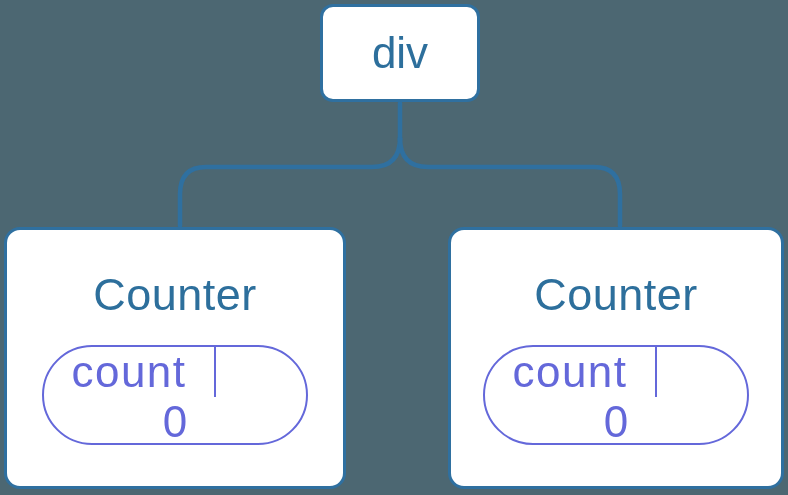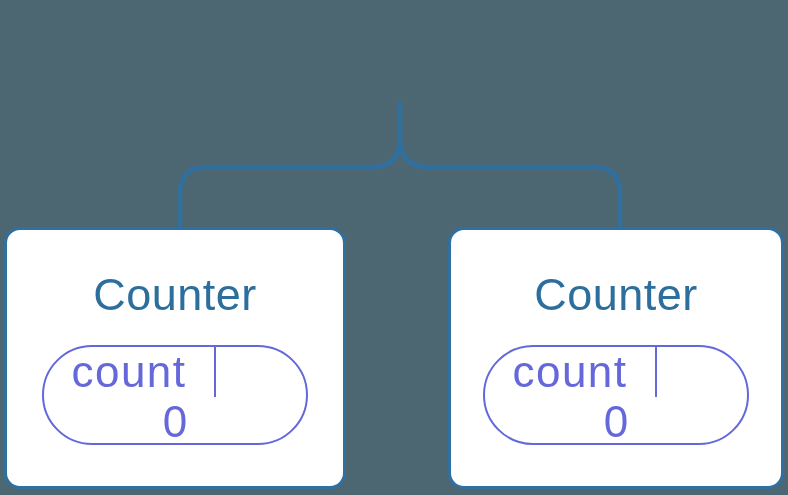--- a/index.html
+++ b/index.html
@@ -98,20 +98,23 @@
 <body>
 
 <div class="stage">
 
   <svg class="connectors" viewBox="0 0 788 495" xmlns="http://www.w3.org/2000/svg">
     <path d="M400,103 L400,140"></path>
     <path d="M400,138 Q400,167 372,167 L206,167 Q180,167 180,194 L180,226"></path>
     <path d="M400,138 Q400,167 428,167 L594,167 Q620,167 620,194 L620,226"></path>
   </svg>
 
+  <div class="node-root">
+    <span>div</span>
+  </div>
 
   <div class="card card-left">
     <div class="card-title">Counter</div>
     <div class="pill">
       <span class="pill-key">count</span>
       <span class="pill-value">0</span>
     </div>
   </div>
 
   <div class="card card-right">

